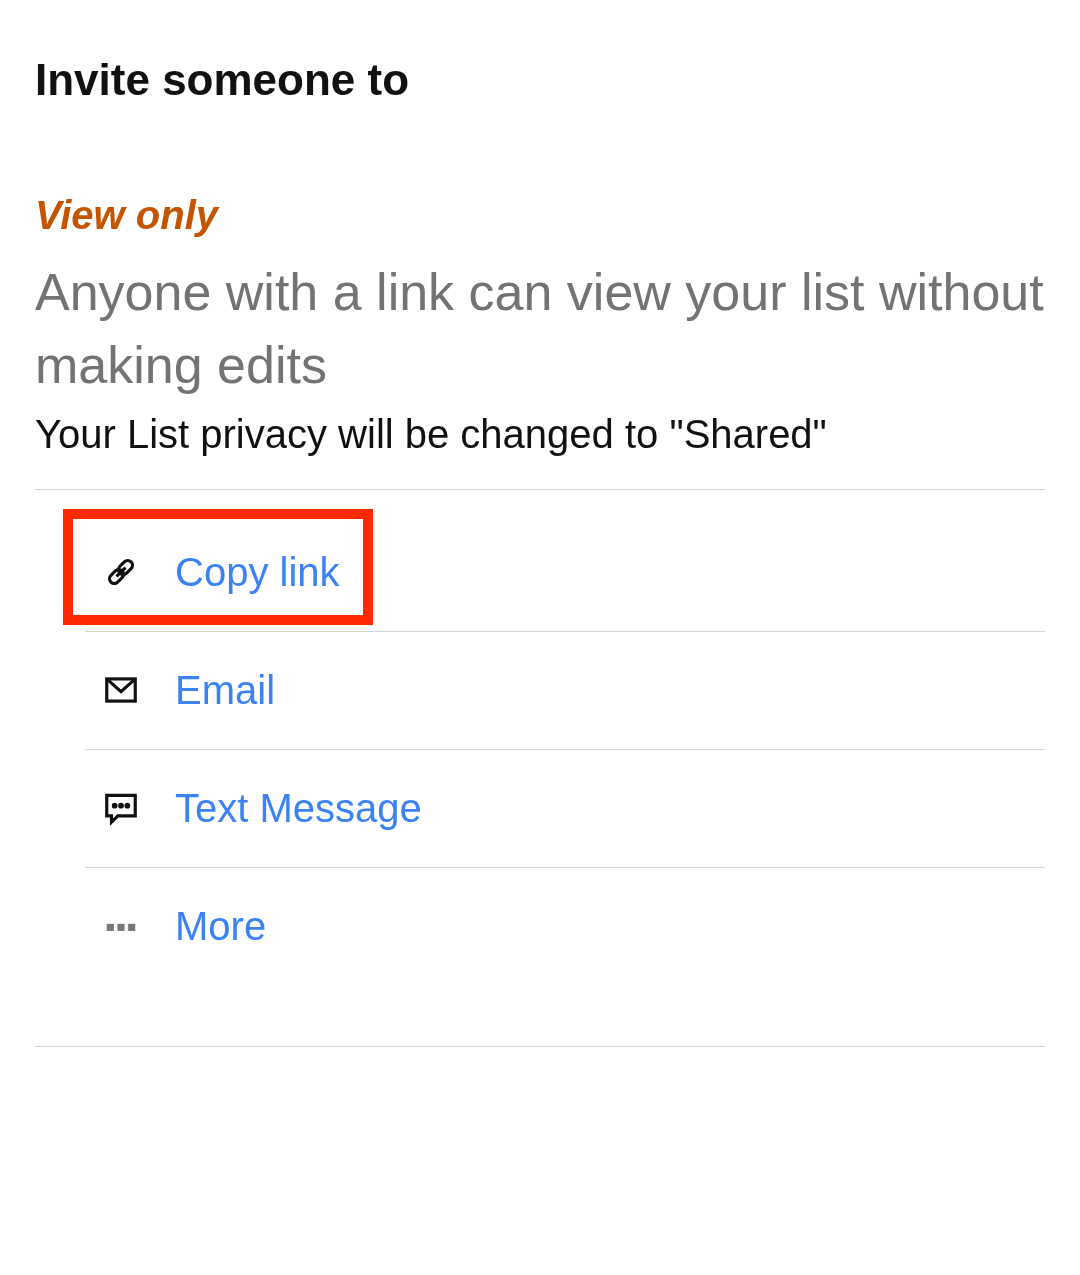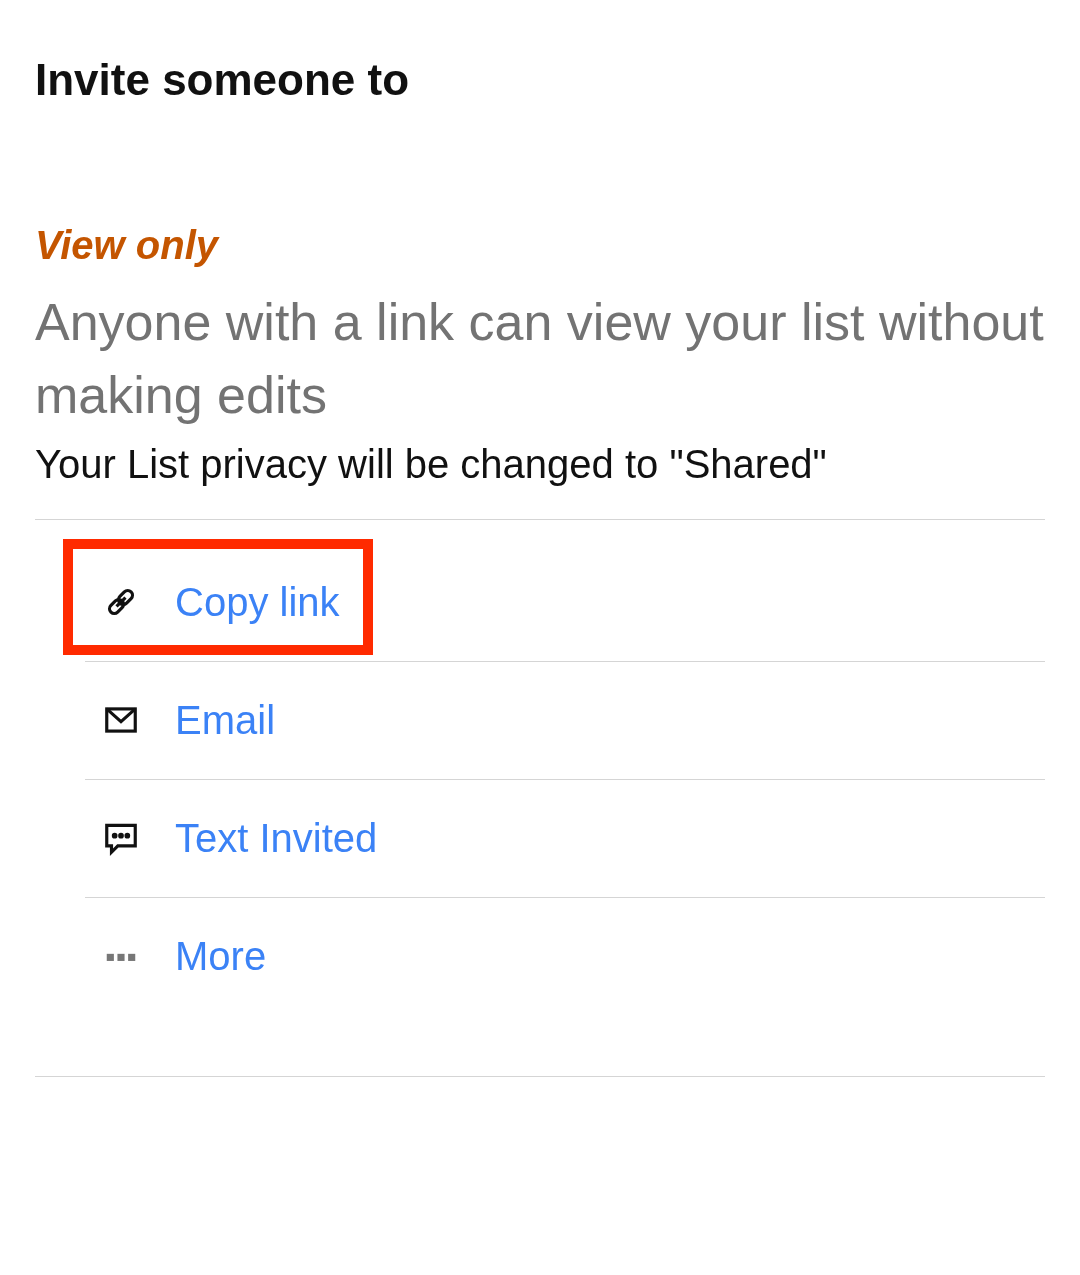--- a/index.html
+++ b/index.html
@@ -7,21 +7,21 @@
     font-family: -apple-system, BlinkMacSystemFont, "Segoe UI", Arial, sans-serif;
     background: #fff;
     width: 1080px;
     height: 1275px;
     padding: 55px 35px 0 35px;
   }
   .title {
     font-size: 44px;
     font-weight: 700;
     color: #111;
-    margin-bottom: 118px;
+    margin-bottom: 88px;
   }
   .section-label {
     font-size: 40px;
     font-weight: 700;
     color: #c45500;
     margin-bottom: 18px;
     font-style: italic;
   }
   .section-desc {
     font-size: 52px;
@@ -124,21 +124,21 @@
 
   <div class="option-row">
     <span class="icon-wrap">
       <svg width="38" height="38" viewBox="0 0 24 24" fill="none" stroke="#111" stroke-width="2">
         <path d="M3 4 h18 v13 h-11 l-4 4 v-4 h-3 z"></path>
         <circle cx="8" cy="10.5" r="0.8" fill="#111"></circle>
         <circle cx="12" cy="10.5" r="0.8" fill="#111"></circle>
         <circle cx="16" cy="10.5" r="0.8" fill="#111"></circle>
       </svg>
     </span>
-    <span class="label">Text Invited</span>
+    <span class="label">Text Message</span>
   </div>
 
   <div class="option-row last">
     <span class="icon-wrap">
       <svg width="38" height="38" viewBox="0 0 24 24">
         <rect x="3" y="10" width="4.5" height="4.5" fill="#777"></rect>
         <rect x="9.75" y="10" width="4.5" height="4.5" fill="#777"></rect>
         <rect x="16.5" y="10" width="4.5" height="4.5" fill="#777"></rect>
       </svg>
     </span>

